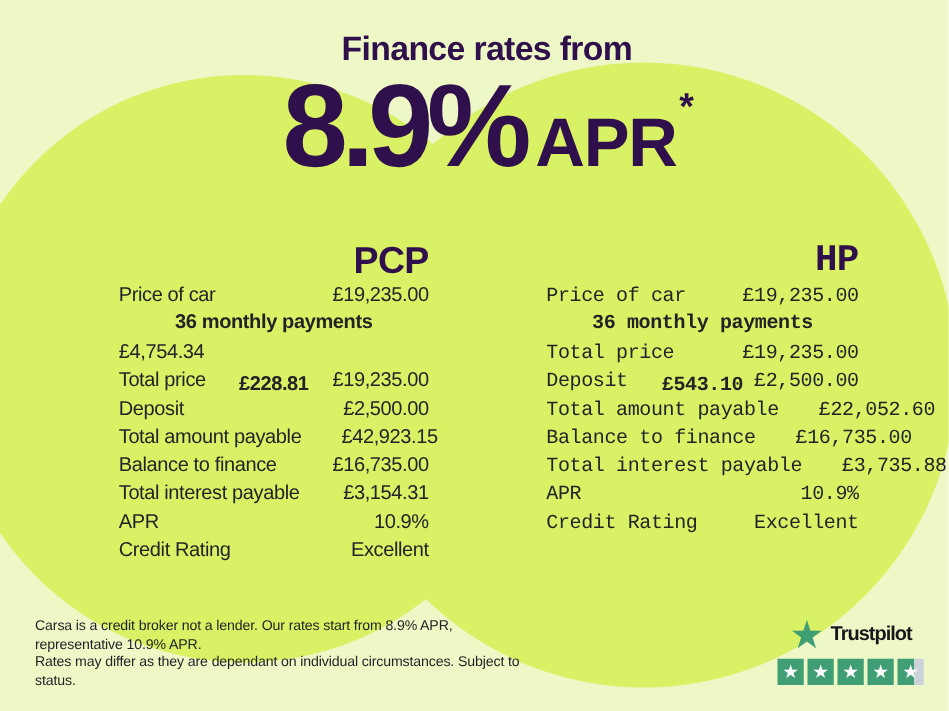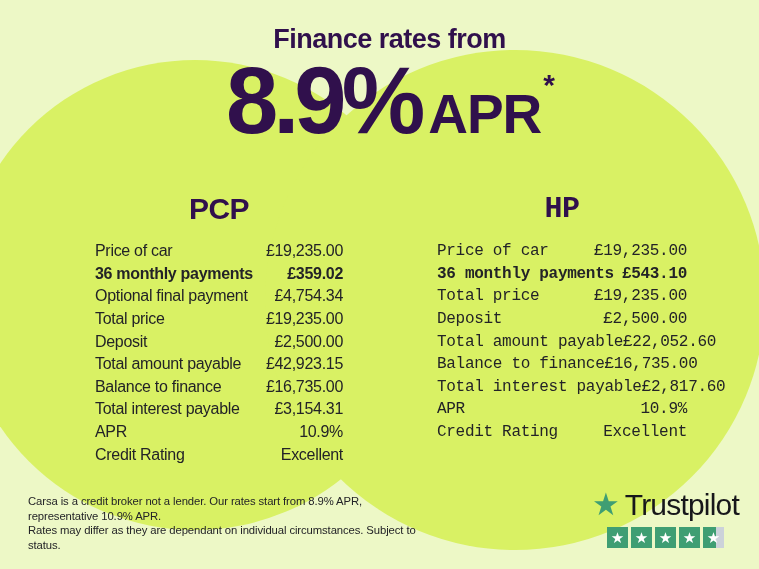--- a/index.html
+++ b/index.html
@@ -23,46 +23,46 @@
   .rate-line{margin-top:0; line-height:0.95; white-space:nowrap;}
   .rate{font-size:94px; font-weight:700; letter-spacing:-5px;}
   .apr{font-size:55px; font-weight:800; letter-spacing:-1px; margin-left:8px;}
   .ast{font-size:30px; font-weight:800; position:relative; top:-38px; left:2px;}
 
   
   .finance-col{position:absolute; top:192px;}
   .col-pcp{left:95px; width:248px;}
   .col-hp{left:437px; width:250px;font-family:Liberation Mono, monospace;}
   .col-title{
-    text-align:center; font-size:30px; font-weight:800; color:var(--purple);
-    letter-spacing:-0.5px; line-height:34px; margin-bottom:14px;
+    text-align:right; font-size:30px; font-weight:800; color:var(--purple);
+    letter-spacing:-0.5px; line-height:34px; 
   }
   .rows{display:flex; flex-direction:column;}
   .row{
     display:flex; justify-content:space-between; align-items:center;
-    height:22.6px; font-size:16px; letter-spacing:-0.3px;
+    height:22.6px; font-size:16px; letter-spacing:-0.3px;gap:32px;
   }
   .row .lab{white-space:nowrap;}
   .row .val{white-space:nowrap; text-align:center;}
-  .row.bold{font-weight:700;}
+  .row.bold{font-weight:700;flex-direction:column;}
 
   
   .disclaimer{
     position:absolute; left:28px; bottom:17px; width:400px;
     font-size:11.3px; line-height:14.5px; letter-spacing:-0.1px; color:var(--ink);margin-top:24px;
   }
 
   
   .trustpilot{
     position:absolute; right:20px; bottom:21px;
     display:flex; flex-direction:column; align-items:center; gap:5px;
   }
   .tp-logo{display:flex; align-items:center; gap:5px;}
   .tp-logo-star{font-size:31px; line-height:28px; color:var(--tp-green);}
-  .tp-wordmark{font-size:30px; font-weight:400; letter-spacing:-0.8px; color:var(--tp-ink);}
+  .tp-wordmark{font-size:16px; font-weight:700; letter-spacing:-0.8px; color:var(--tp-ink);}
   .tp-stars{display:flex; gap:3px;}
   .tp-box{
     width:21px; height:21px; background:var(--tp-green);
     display:flex; align-items:center; justify-content:center;
   }
   .tp-box.half{background:linear-gradient(90deg, var(--tp-green) 0 62%, var(--tp-gray) 62% 100%);}
   .tp-box .s{color:#fff; font-size:15px; line-height:21px;}
 </style>
 </head>
 <body>
@@ -85,24 +85,23 @@
 
     <div class="finance-col col-pcp">
       <div class="col-title">PCP</div>
       <div class="rows">
         <div class="row">
             <span class="lab">Price of car</span>
             <span class="val">£19,235.00</span>
           </div>
         <div class="row bold">
             <span class="lab">36 monthly payments</span>
-            <span class="val">£359.02</span>
-          </div>
-        <div class="row">
-            <span class="lab">Optional final payment</span>
+            <span class="val">£228.81</span>
+          </div>
+        <div class="row">
             <span class="val">£4,754.34</span>
           </div>
         <div class="row">
             <span class="lab">Total price</span>
             <span class="val">£19,235.00</span>
           </div>
         <div class="row">
             <span class="lab">Deposit</span>
             <span class="val">£2,500.00</span>
           </div>
@@ -151,21 +150,21 @@
         <div class="row">
             <span class="lab">Total amount payable</span>
             <span class="val">£22,052.60</span>
           </div>
         <div class="row">
             <span class="lab">Balance to finance</span>
             <span class="val">£16,735.00</span>
           </div>
         <div class="row">
             <span class="lab">Total interest payable</span>
-            <span class="val">£2,817.60</span>
+            <span class="val">£3,735.88</span>
           </div>
         <div class="row">
             <span class="lab">APR</span>
             <span class="val">10.9%</span>
           </div>
         <div class="row">
             <span class="lab">Credit Rating</span>
             <span class="val">Excellent</span>
           </div>
       </div>

